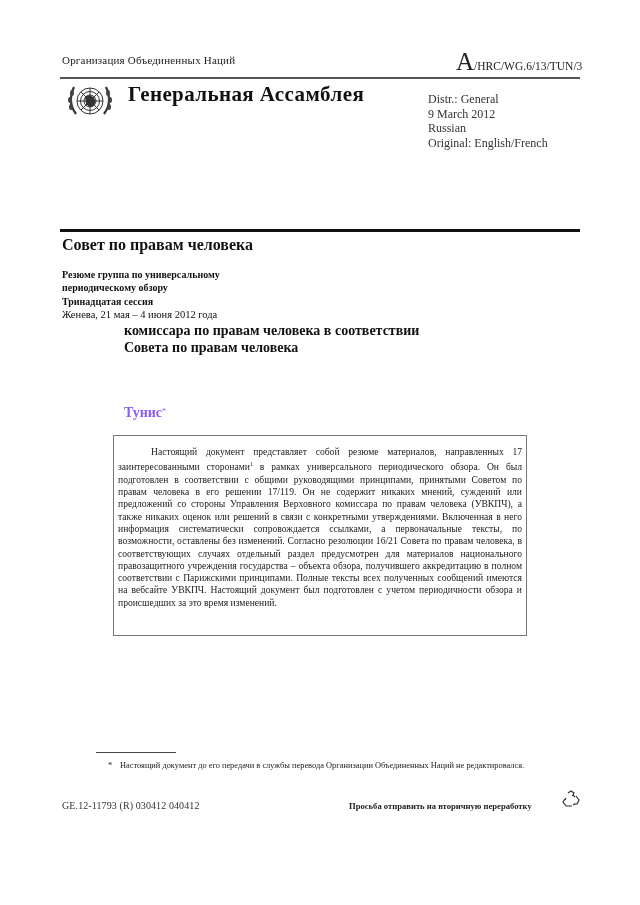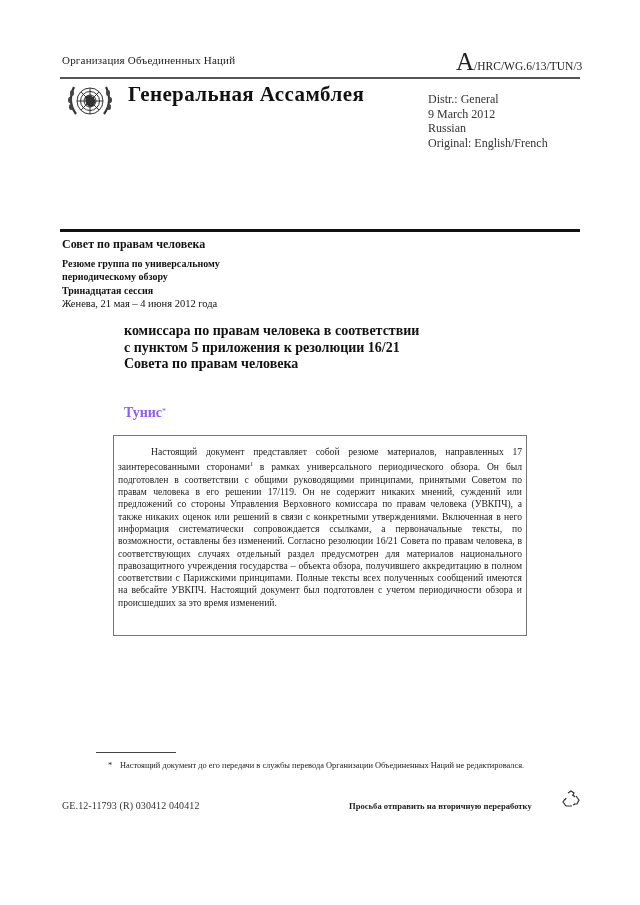--- a/index.html
+++ b/index.html
@@ -17,21 +17,21 @@
 
   .emblem { left: 64px; top: 81px; width: 52px; height: 40px; }
   .assembly-title { left: 128px; top: 82px; font-size: 21px; font-weight: bold; letter-spacing: 0.4px; color: #111; }
 
   .distr { left: 428px; top: 92px; font-size: 12px; line-height: 14.5px; color: #333; }
 
   .hr-mid { left: 60px; top: 229px; width: 520px; height: 2.5px; background: #111; }
 
   
   .council { left: 62px; top: 238px; font-size: 11px; line-height: 13.5px; color: #111; }
-  .council .c1 { font-weight: bold; font-size: 12px; margin-bottom: 5px; }
+  .council .c1 { font-weight: bold; font-size: 16px; margin-bottom: 16px; }
   .council .c2 { font-weight: bold; font-size: 10px; }
   .council .c3 { font-weight: normal; font-size: 10.5px; }
 
   
   .summary-title { left: 124px; top: 323px; font-size: 14px; font-weight: bold; line-height: 16.5px; color: #111; width: 380px; }
 
   .country { left: 124px; top: 405px; font-size: 14px; font-weight: bold; color: #8b5cf6; }
   .country sup { font-size: 8px; font-weight: normal; vertical-align: top; position: relative; top: 2px; }
 
   
@@ -102,21 +102,20 @@
 <div class="abs council">
   <div class="c1">Совет по правам человека</div>
   <div class="c2">Резюме группа по универсальному</div>
   <div class="c2">периодическому обзору</div>
   <div class="c2">Тринадцатая сессия</div>
   <div class="c3">Женева, 21 мая – 4 июня 2012 года</div>
 </div>
 
 <div class="abs summary-title">
   <div>комиссара по правам человека в соответствии</div>
-  <div>с пунктом 5 приложения к резолюции 16/21</div>
   <div>Совета по правам человека</div>
 </div>
 
 <div class="abs country">
   <span>Тунис</span><sup>*</sup>
 </div>
 
 <div class="abs abstract-box">
   <div class="abstract-text">
     <p><span>Настоящий документ представляет собой резюме материалов, направленных 17 заинтересованными сторонами</span><sup>1</sup><span> в рамках универсального периодического обзора. Он был подготовлен в соответствии с общими руководящими принципами, принятыми Советом по правам человека в его решении 17/119. Он не содержит никаких мнений, суждений или предложений со стороны Управления Верховного комиссара по правам человека (УВКПЧ), а также никаких оценок или решений в связи с конкретными утверждениями. Включенная в него информация систематически сопровождается ссылками, а первоначальные тексты, по возможности, оставлены без изменений. Согласно резолюции 16/21 Совета по правам человека, в соответствующих случаях отдельный раздел предусмотрен для материалов национального правозащитного учреждения государства – объекта обзора, получившего аккредитацию в полном соответствии с Парижскими принципами. Полные тексты всех полученных сообщений имеются на вебсайте УВКПЧ. Настоящий документ был подготовлен с учетом периодичности обзора и происшедших за это время изменений.</span></p>

